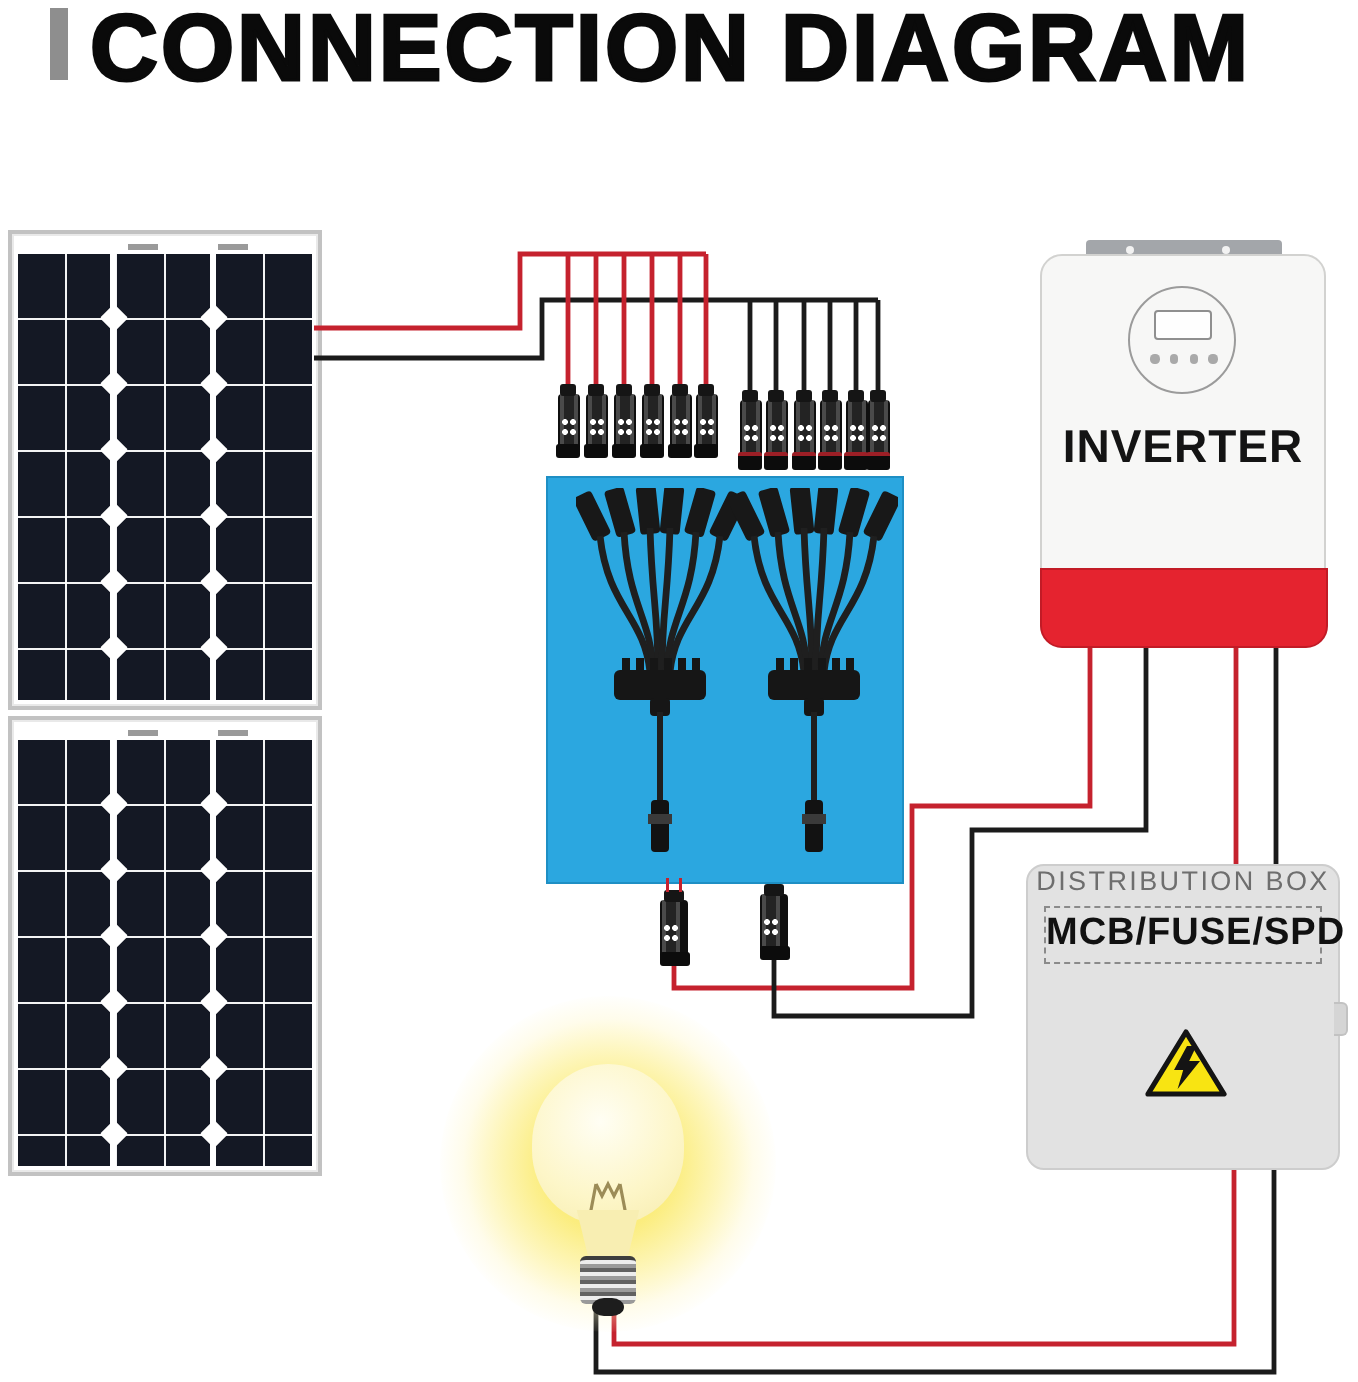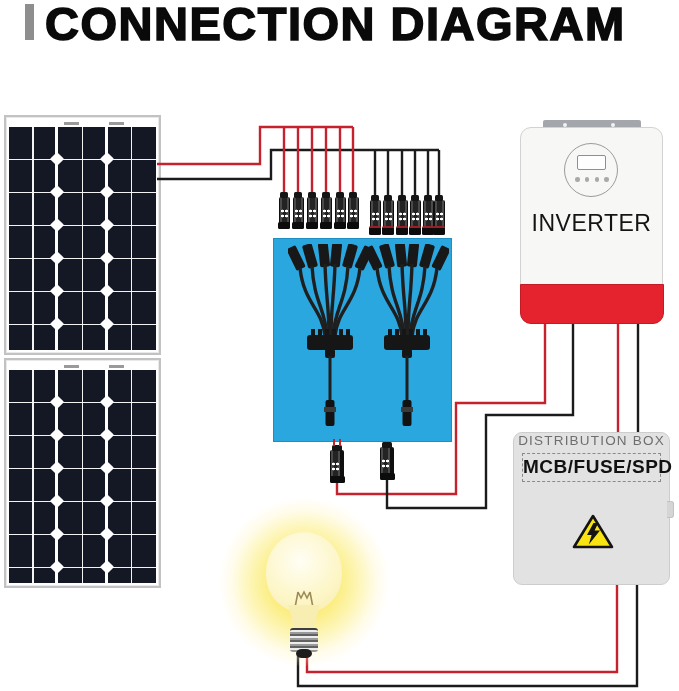--- a/index.html
+++ b/index.html
@@ -66,21 +66,21 @@
             border:1.5px solid #d2d2d0;border-radius:11px;box-sizing:border-box;z-index:2;}
   .inv-red{position:absolute;left:-1.5px;right:-1.5px;bottom:-1.5px;height:38px;background:#e5232f;
            border:1.5px solid #c21b26;border-radius:0 0 11px 11px;}
   .inv-circle{position:absolute;left:43px;top:15px;width:54px;height:54px;border:1.5px solid #9b9b9b;
               border-radius:50%;box-sizing:border-box;}
   .inv-screen{position:absolute;left:12px;top:11px;width:29px;height:15px;border:1.5px solid #8f8f8f;
               border-radius:2px;background:#fefefe;box-sizing:border-box;}
   .inv-btns{position:absolute;left:10px;top:33px;width:34px;display:flex;justify-content:space-between;}
   .inv-btns i{width:4.5px;height:4.5px;border-radius:50%;background:#a9a9a9;}
   .inv-label{position:absolute;left:0;right:0;top:82px;text-align:center;font-size:23px;
-             font-weight:normal;color:#141414;letter-spacing:.5px;}
+             font-weight:bold;color:#141414;letter-spacing:.5px;}
 
   
   .distbox{position:absolute;left:513px;top:432px;width:157px;height:153px;background:#e2e2e2;
            border:1px solid #cdcdcd;border-radius:9px;box-sizing:border-box;z-index:2;}
   .distbox .tab{position:absolute;right:-5px;top:68px;width:6px;height:15px;background:#d5d5d5;
                 border:1px solid #c2c2c2;border-left:none;border-radius:0 3px 3px 0;}
   .dist-title{text-align:center;font-size:13.5px;color:#6e6e6e;letter-spacing:1.2px;}
   .dist-sub{margin:5px 8px 0 8px;border:1.5px dashed #8a8a8a;text-align:right;font-size:19px;
             font-weight:bold;color:#111;padding:2px 0 3px 0;letter-spacing:.5px;}
   .warn{position:absolute;left:57px;top:80px;}

